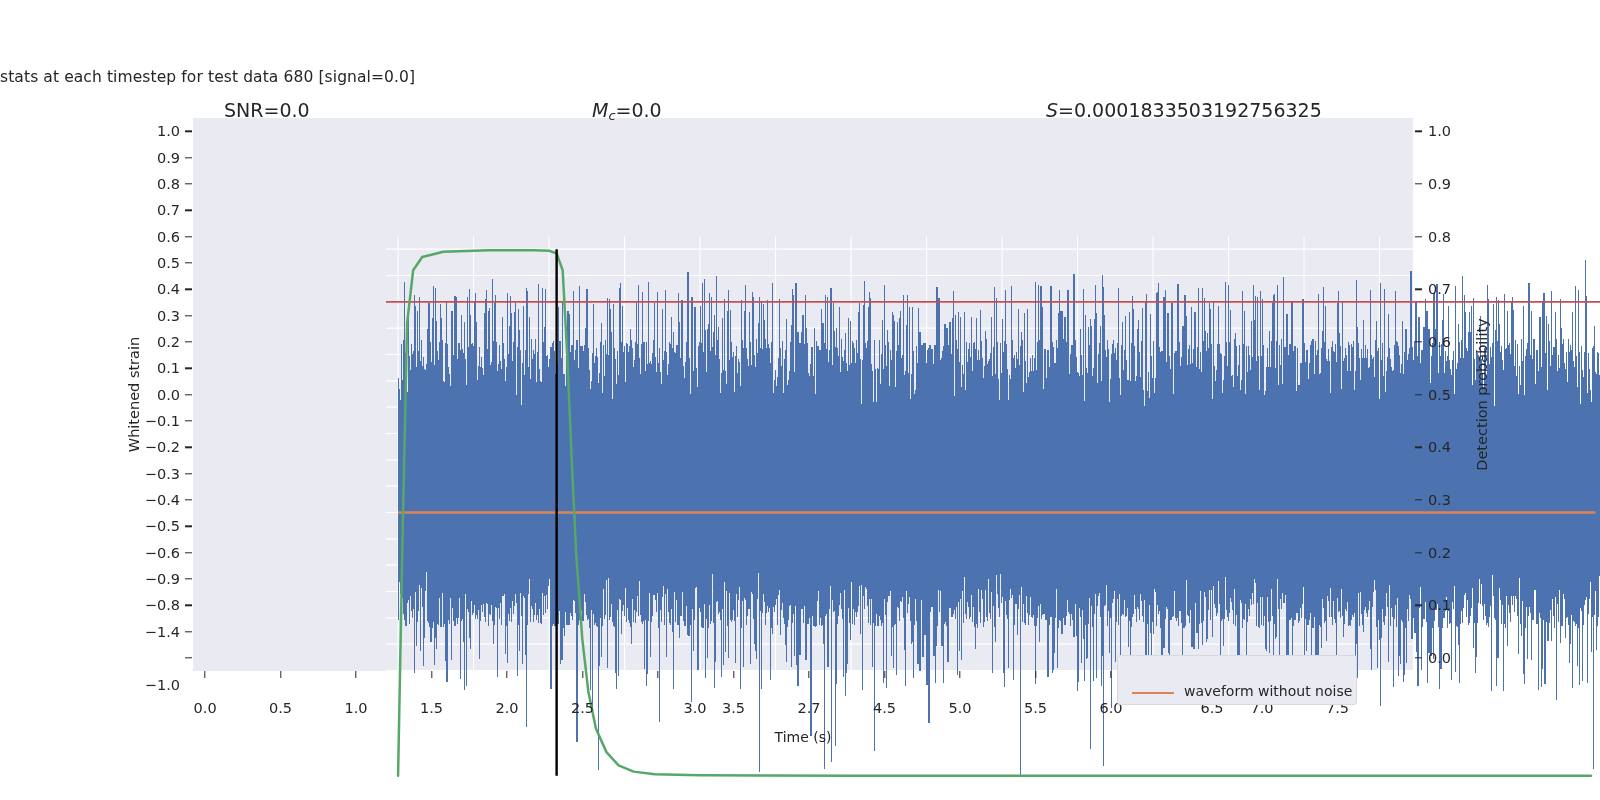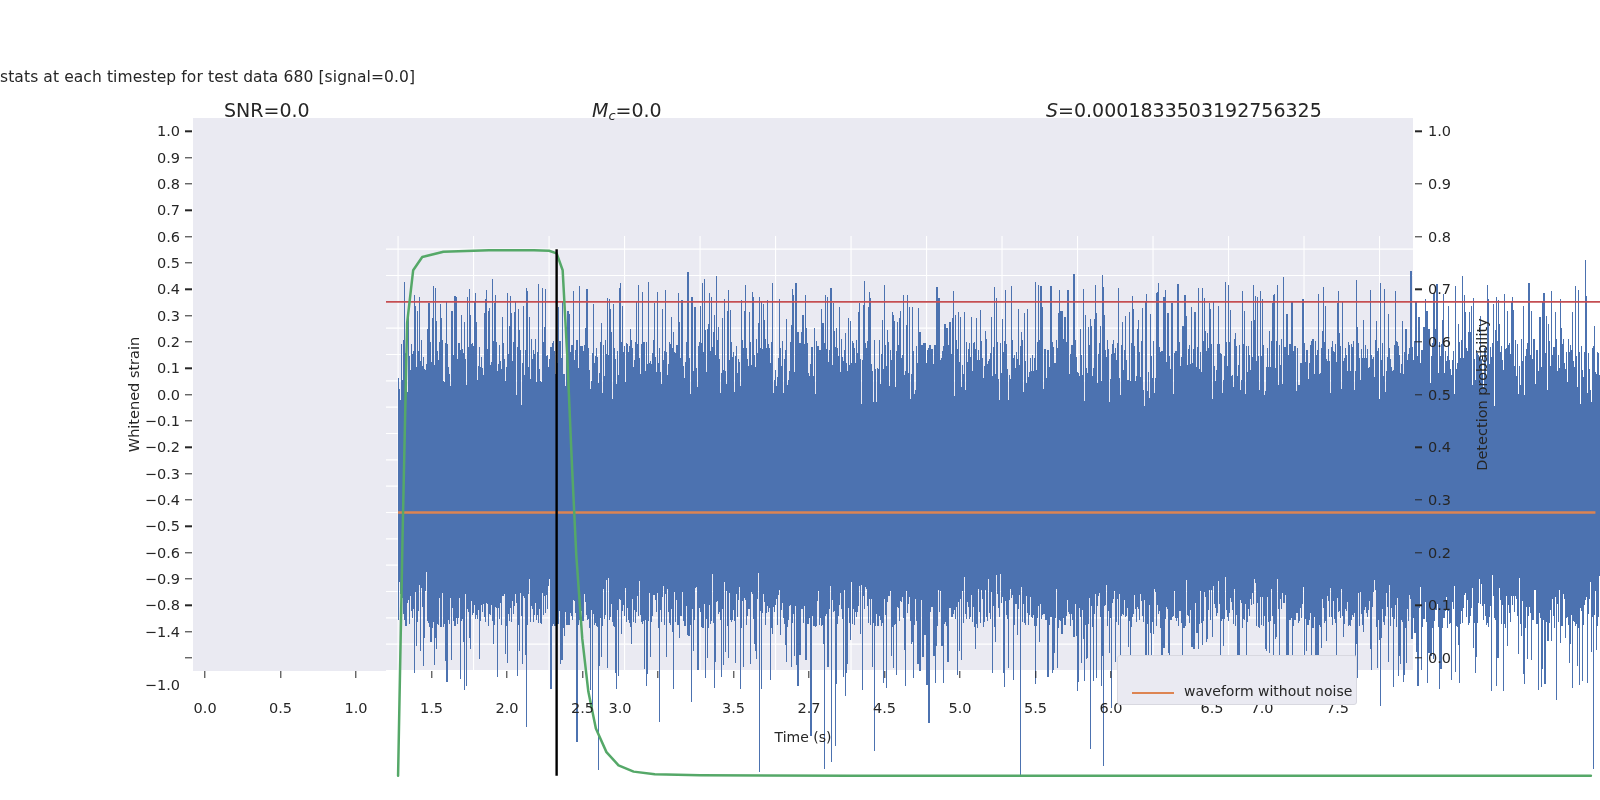--- a/index.html
+++ b/index.html
@@ -2633,21 +2633,21 @@
       <div class="xtick" style="left: 280.574px;">0.5</div>
       <div class="xtick-mark" style="left: 280.574px;"></div>
       <div class="xtick" style="left: 356.069px;">1.0</div>
       <div class="xtick-mark" style="left: 356.069px;"></div>
       <div class="xtick" style="left: 431.564px;">1.5</div>
       <div class="xtick-mark" style="left: 431.564px;"></div>
       <div class="xtick" style="left: 507.059px;">2.0</div>
       <div class="xtick-mark" style="left: 507.059px;"></div>
       <div class="xtick" style="left: 582.554px;">2.5</div>
       <div class="xtick-mark" style="left: 582.554px;"></div>
-      <div class="xtick" style="left: 620px; text-align: center;">3.0</div>
+      <div class="xtick" style="left: 695px; text-align: center;">3.0</div>
       <div class="xtick-mark" style="left: 658.05px;"></div>
       <div class="xtick" style="left: 733.545px;">3.5</div>
       <div class="xtick-mark" style="left: 733.545px;"></div>
       <div class="xtick" style="left: 809.04px;">2.7</div>
       <div class="xtick-mark" style="left: 809.04px;"></div>
       <div class="xtick" style="left: 884.535px;">4.5</div>
       <div class="xtick-mark" style="left: 884.535px;"></div>
       <div class="xtick" style="left: 960.03px;">5.0</div>
       <div class="xtick-mark" style="left: 960.03px;"></div>
       <div class="xtick" style="left: 1035.52px;">5.5</div>

